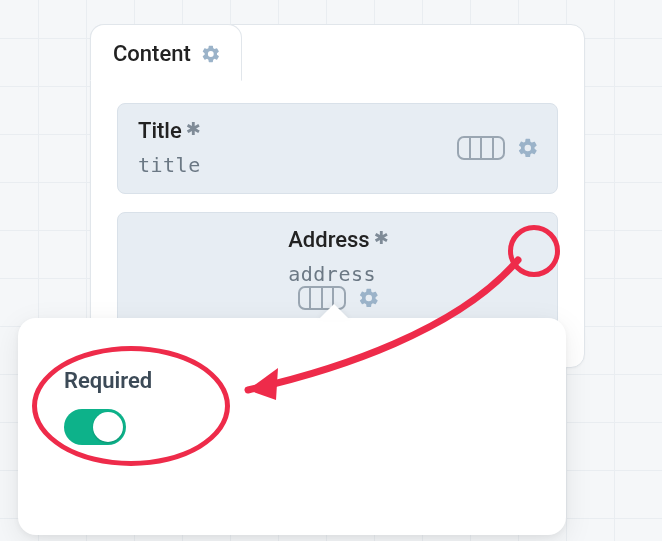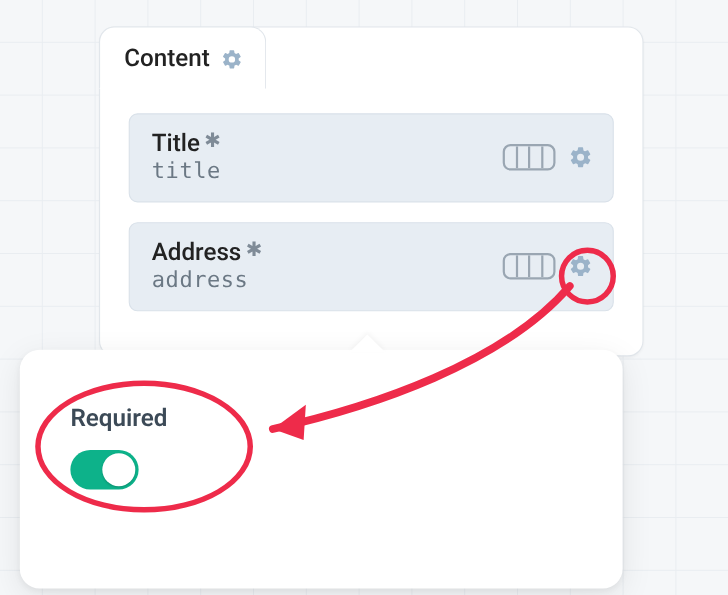--- a/index.html
+++ b/index.html
@@ -65,23 +65,23 @@
     background: #e7edf3;
     border: 1px solid #d9e1e9;
     border-radius: 8px;
     padding: 14px 18px 16px 20px;
     display: flex;
     align-items: center;
     justify-content: space-between;
     margin-bottom: 18px;
     position: relative;
   }
-  .field:last-child { margin-bottom: 0; }
-
-  .field-left { display: flex; flex-direction: column; gap: 0; }
+  .field:last-child { margin-bottom: 0; flex-direction: column; }
+
+  .field-left { display: flex; flex-direction: column; gap: 10px; }
   .field-label {
     font-size: 22px;
     font-weight: 500;
     color: #222;
     display: inline-flex;
     align-items: flex-start;
     gap: 4px;
   }
   .asterisk {
     color: #7f8b97;

